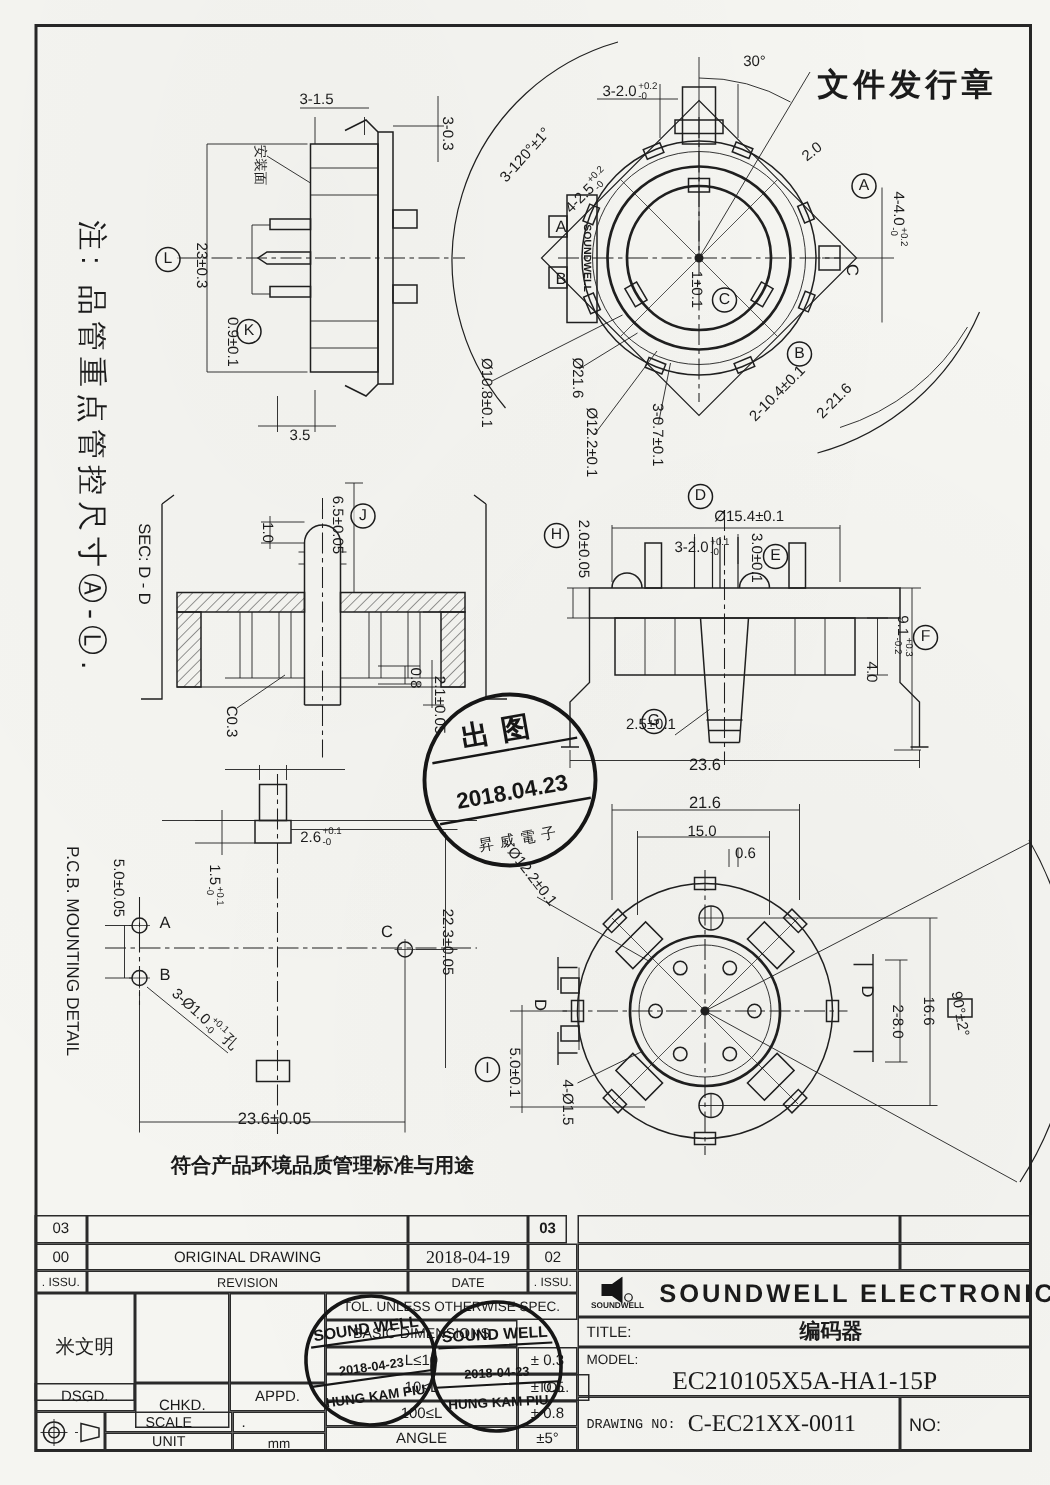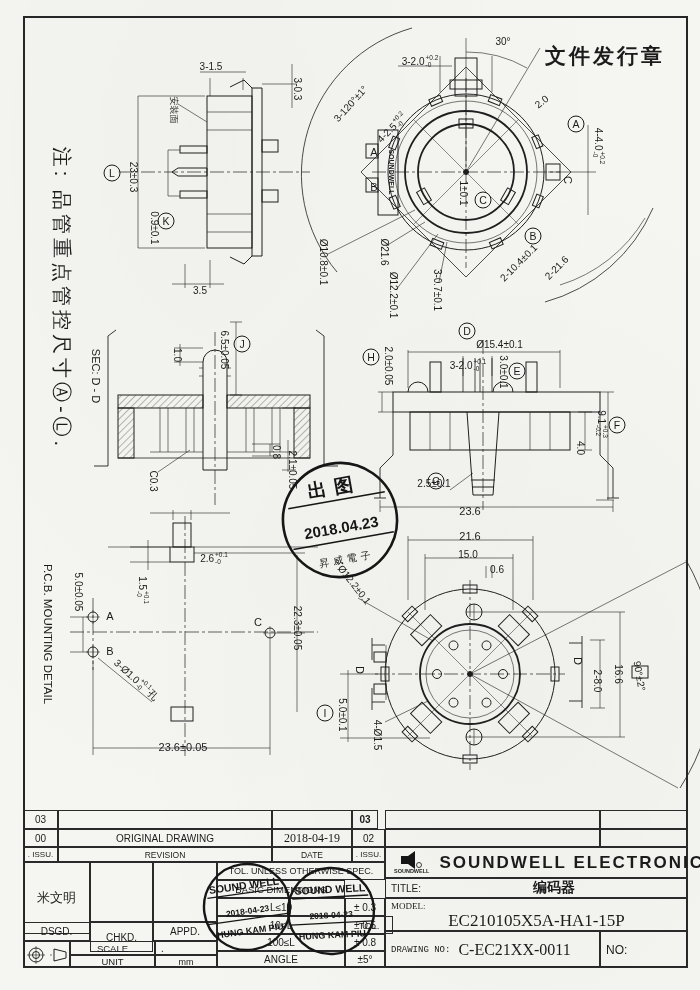--- a/index.html
+++ b/index.html
@@ -453,20 +453,21 @@
       <div class="lbl" style="left: 342px; top: 715px; transform: translate(-50%, -50%) rotate(90deg);">
         <span>5.0±0.1</span>
       </div>
       <div class="lbl circ" style="left: 325px; top: 713px; transform: translate(-50%, -50%);">
         <span>I</span>
       </div>
     </div>
 
   <div class="hdr-stamp">文件发行章</div>
   <div class="side-note">注: 品管重点管控尺寸Ⓐ-Ⓛ.</div>
+  <div class="bottom-note">符合产品环境品质管理标准与用途</div>
 
   <div class="tb">
 
     <div class="cell" style="left:23px;top:810px;width:35px;height:19px;">03</div>
     <div class="cell" style="left:58px;top:810px;width:214px;height:19px;"></div>
     <div class="cell" style="left:272px;top:810px;width:80px;height:19px;"></div>
     <div class="cell" style="left:352px;top:810px;width:26px;height:19px;font-weight:bold;">03</div>
     <div class="cell" style="left:385px;top:810px;width:215px;height:19px;"></div>
     <div class="cell" style="left:600px;top:810px;width:88px;height:19px;"></div>
     <div class="cell" style="left:23px;top:829px;width:35px;height:18px;">00</div>
@@ -521,21 +522,21 @@
           </svg>
         <span style="font-size:5.5px;font-weight:bold;">SOUNDWELL</span>
       </span>
       <span style="font-size:17px;font-weight:bold;letter-spacing:2px;">SOUNDWELL ELECTRONICS</span>
     </div>
     <div class="cell left" style="left:385px;top:878px;width:303px;height:20px;">
       <span style="font-size:10px;">TITLE:</span>
       <span style="font-size:14px;font-weight:bold;margin:0 auto;">编码器</span>
     </div>
     <div class="cell" style="left:385px;top:898px;width:303px;height:33px;flex-direction:column;align-items:flex-start;justify-content:flex-start;padding:2px 5px;">
-      <span style="font-size:9px;font-family:Liberation Serif, serif;">MODEL:</span>
+      <span style="font-size:9px;">MODEL:</span>
       <span class="serif" style="font-size:17px;align-self:center;">EC210105X5A-HA1-15P</span>
     </div>
     <div class="cell left" style="left:385px;top:931px;width:215px;height:37px;gap:8px;">
       <span style="font-size:9px;font-family:Liberation Mono, monospace;">DRAWING NO:</span>
       <span class="serif" style="font-size:16px;">C-EC21XX-0011</span>
     </div>
     <div class="cell left" style="left:600px;top:931px;width:88px;height:37px;font-size:12px;">NO:</div>
   </div>
 
   <svg class="stamps" width="700" height="990" style="z-index:4;pointer-events:none;" fill="none" stroke="#161616">

